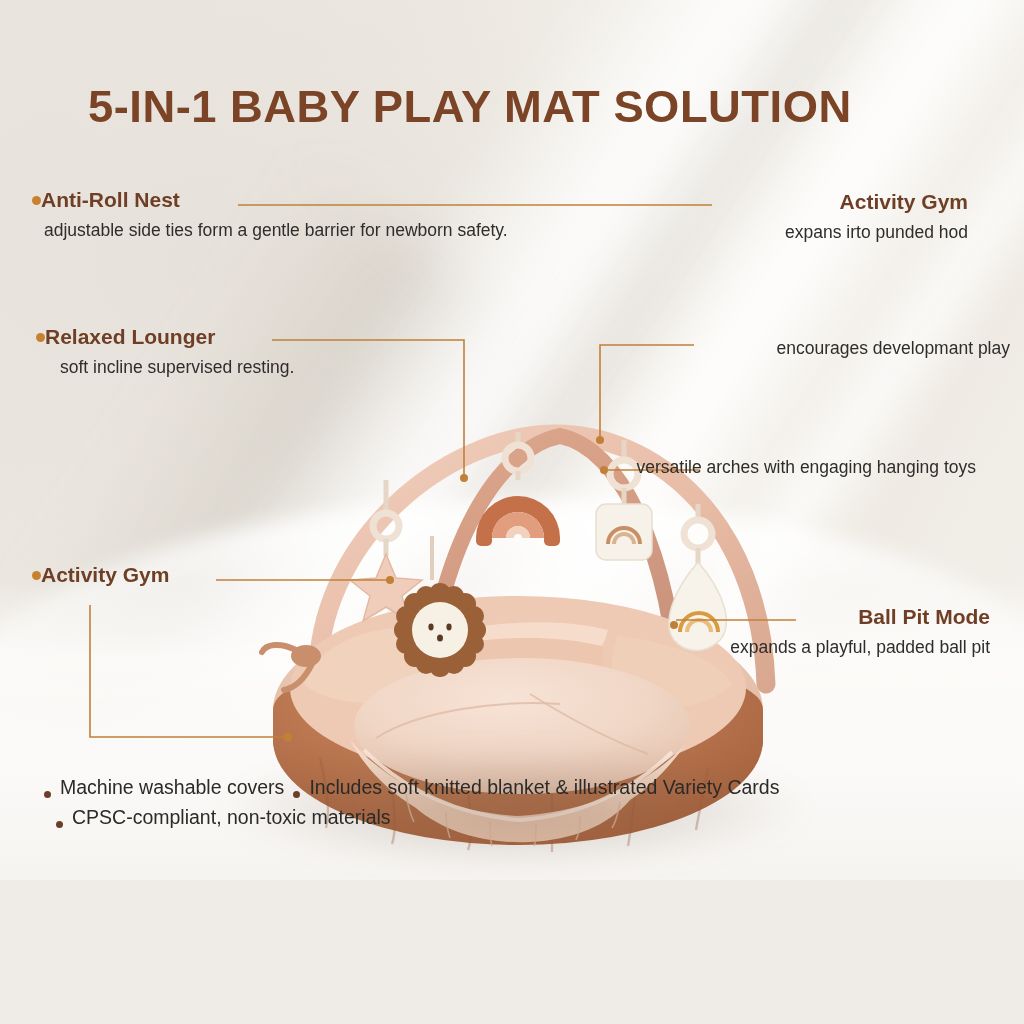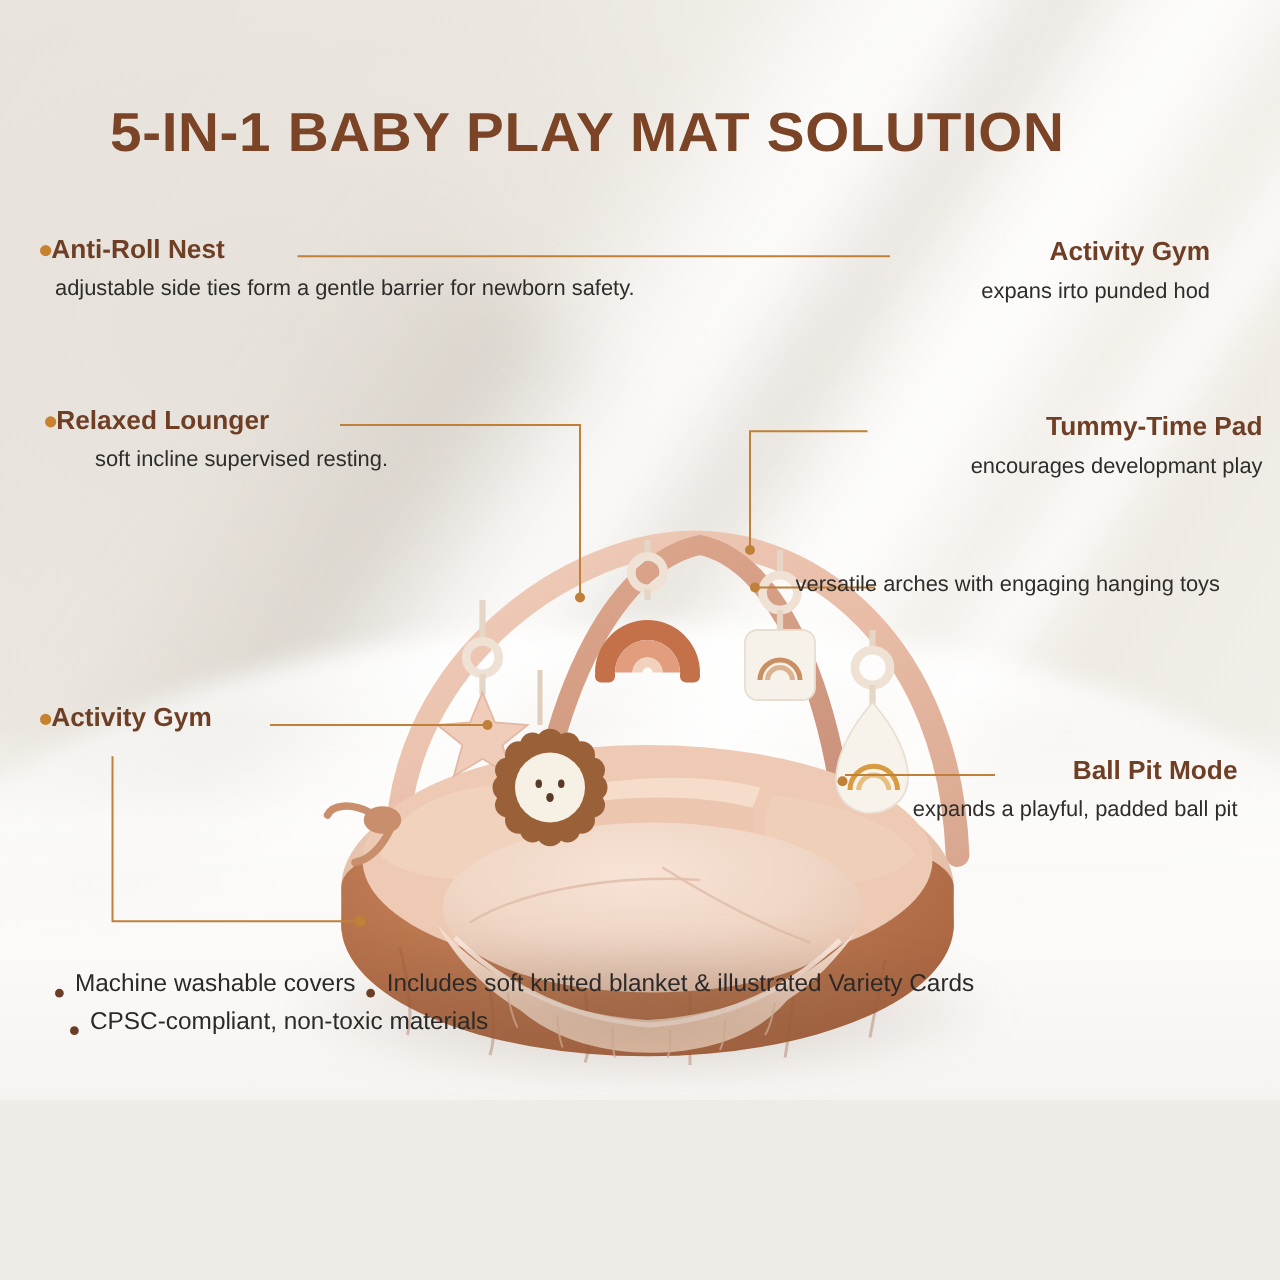--- a/index.html
+++ b/index.html
@@ -69,21 +69,21 @@
   .dot{width:9px;height:9px;border-radius:50%;background:#c8822f;flex:0 0 auto;}
   .co-sub{
     font-size:17.5px;color:#2f2d2b;line-height:1.32;font-weight:normal;
     margin-top:7px;
   }
   .co-sub.right{text-align:center;}
 
   .left-1{left:32px;top:188px;}
   .left-1 .co-sub{margin-left:12px;}
   .left-2{left:36px;top:325px;}
-  .left-2 .co-sub{margin-left:40px;}
+  .left-2 .co-sub{margin-left:24px;}
   .left-3{left:32px;top:563px;}
 
   .right-1{right:56px;top:190px;text-align:right;}
   .right-2{right:14px;top:330px;text-align:right;}
   .right-3{right:48px;top:456px;text-align:right;}
   .right-3 .co-sub{margin-top:0;}
   .right-4{right:34px;top:605px;text-align:right;}
 
   
   .leaders{position:absolute;inset:0;pointer-events:none;}
@@ -328,23 +328,20 @@
   </div>
 
   <div class="callout right-1">
     <div class="co-head right">
       <span>Activity Gym</span>
     </div>
     <div class="co-sub right">expans irto punded hod</div>
   </div>
 
   <div class="callout right-2">
-    <div class="co-head right">
-      <span>Tummy-Time Pad</span>
-    </div>
     <div class="co-sub right">encourages developmant play</div>
   </div>
 
   <div class="callout right-3">
     <div class="co-sub right">versatile arches with engaging hanging toys</div>
   </div>
 
   <div class="callout right-4">
     <div class="co-head right">
       <span>Ball Pit Mode</span>

